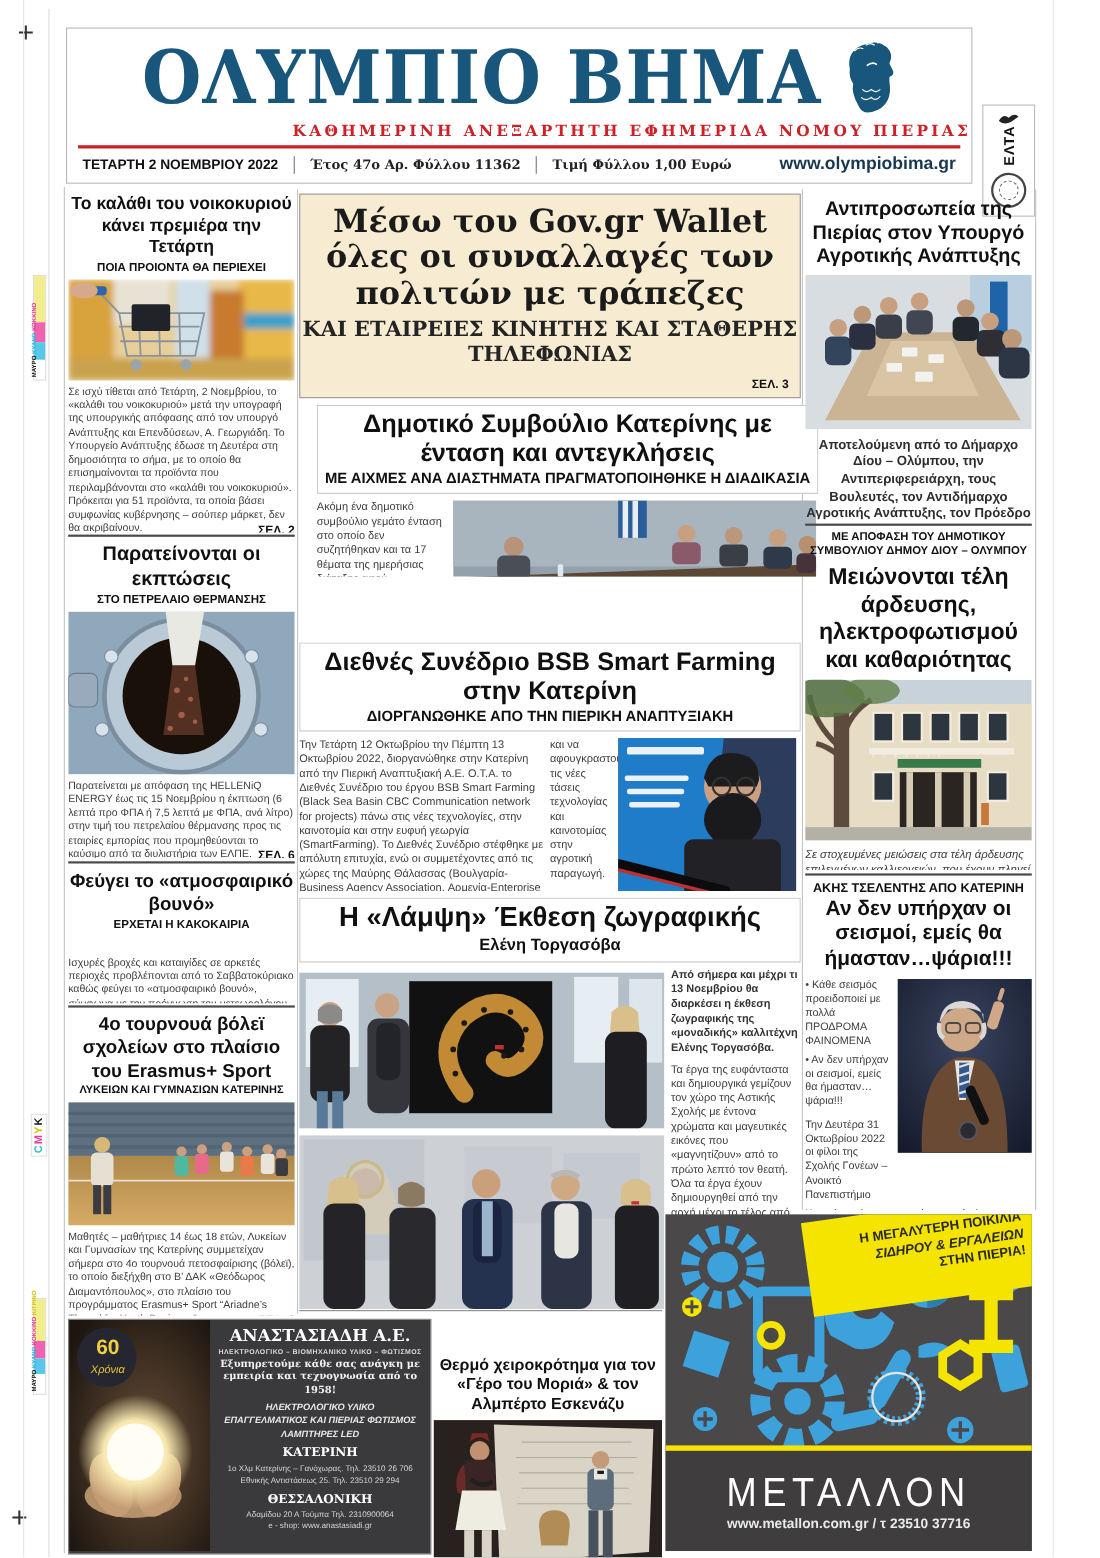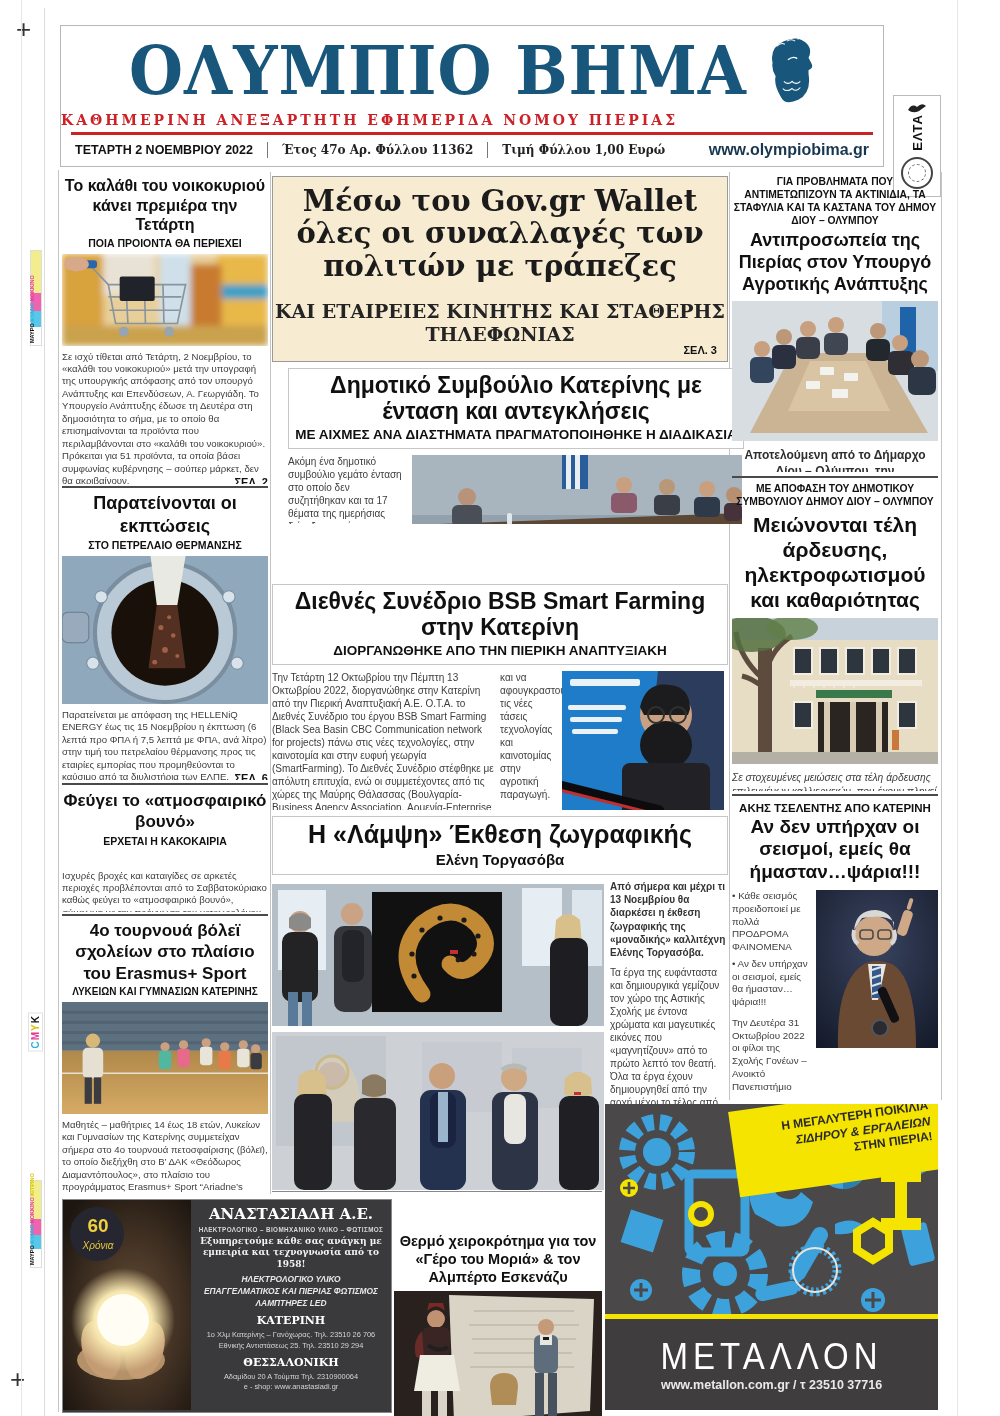--- a/index.html
+++ b/index.html
@@ -10,21 +10,21 @@
   .vline{position:absolute;width:1px;background:#c4c4c4;}
   .hline{position:absolute;height:2px;background:#4a4a4a;}
   .cropmark{position:absolute;font-size:26px;color:#333;font-weight:normal;line-height:1;}
 
   
   .mast{position:absolute;left:60px;top:25px;width:822px;height:140px;border:1px solid #b8b8b8;background:#fff;}
   .mast-inner{display:flex;align-items:center;justify-content:center;gap:16px;height:84px;padding-top:2px;}
   .mast-title{font-family:"DejaVu Serif",serif;font-weight:bold;font-size:62px;color:#19567c;
               letter-spacing:1px;transform:scaleY(1.08);white-space:nowrap;}
   .mast-sub{font-family:"DejaVu Serif",serif;font-weight:bold;font-size:14px;color:#cc2127;
-            text-align:left;letter-spacing:3px;}
+            text-align:right;letter-spacing:3px;}
   .mast-rule{height:3px;background:#cc2127;margin:4px 10px 0 10px;}
   .mast-row{display:flex;align-items:center;padding:6px 14px 0 14px;gap:14px;}
   .mast-date{font-weight:bold;font-size:12.5px;color:#111;}
   .mast-issue,.mast-price{font-family:"DejaVu Serif",serif;font-weight:bold;font-size:12px;color:#222;}
   .mast-sep{width:1px;height:16px;background:#777;}
   .mast-site{margin-left:auto;font-weight:bold;font-size:16px;color:#17364f;}
   .elta{position:absolute;left:893px;top:95px;width:46px;height:96px;border:1px solid #bbb;
         display:flex;flex-direction:column;align-items:center;justify-content:flex-start;padding-top:4px;}
   .elta-word{writing-mode:vertical-rl;transform:rotate(180deg);font-weight:bold;font-size:13px;color:#111;letter-spacing:1px;}
   .elta-stamp{width:28px;height:28px;border:2px solid #444;border-radius:50%;margin-top:6px;
@@ -42,21 +42,21 @@
   .side-title{font-size:16px;line-height:1.22;}
   .side-kick{font-size:10.5px;margin-top:2px;}
   .side-bod{font-size:9.6px;line-height:1.3;margin-top:5px;}
 
   .headbox{border:1px solid #c6c6c6;padding:4px 6px 6px 6px;background:#fff;}
 
   
   .lead{position:absolute;left:272px;top:176px;width:456px;height:186px;background:#f7ecd2;
         border:1px solid #9a9a9a;text-align:center;padding-top:8px;box-sizing:border-box;}
   .lead-title{font-family:"DejaVu Serif",serif;font-weight:bold;font-size:29px;line-height:1.12;color:#1b1b1b;}
-  .lead-sub{font-family:"DejaVu Serif",serif;font-weight:bold;font-size:19px;line-height:1.18;color:#242424;margin-top:18px;}
+  .lead-sub{font-family:"DejaVu Serif",serif;font-weight:bold;font-size:19px;line-height:1.18;color:#242424;margin-top:6px;}
   .lead-ref{position:absolute;right:10px;bottom:5px;font-weight:bold;font-size:11px;color:#111;}
 
   
   .mid-title{font-size:23px;line-height:1.12;}
   .mid-kick{font-size:13.5px;margin-top:2px;}
   .mid-bod{font-size:10px;line-height:1.3;color:#3d3d3d;}
 
   .row{display:flex;gap:6px;}
 
   
@@ -480,21 +480,20 @@
         <rect x="141" y="82" width="9" height="52" fill="#47525e"></rect>
           <rect x="154" y="82" width="9" height="52" fill="#47525e"></rect>
       </g>
       <path d="M96 96 q0 -14 14 -14 q14 0 14 14 l-2 18 h-24 Z" fill="#b08c56"></path>
       <rect x="60" y="126" width="140" height="14" fill="#3a2c24"></rect>
     </svg>
     <div style="text-align:right;margin-top:4px;"><span class="ref" style="float:none;font-size:12px;">ΣΕΛ. 6</span></div>
   </div>
 
   <div class="blk" style="left:732px;top:176px;width:206px;height:296px;">
-    <div class="kick" style="font-size:10.3px;line-height:1.25;">ΓΙΑ ΠΡΟΒΛΗΜΑΤΑ ΠΟΥ ΑΝΤΙΜΕΤΩΠΙΖΟΥΝ ΤΑ ΑΚΤΙΝΙΔΙΑ, ΤΑ ΣΤΑΦΥΛΙΑ ΚΑΙ ΤΑ ΚΑΣΤΑΝΑ ΤΟΥ ΔΗΜΟΥ ΔΙΟΥ – ΟΛΥΜΠΟΥ</div>
     <div class="t-c" style="font-size:18px;line-height:1.2;margin-top:3px;">Αντιπροσωπεία της Πιερίας στον Υπουργό Αγροτικής Ανάπτυξης</div>
     <svg class="photo" style="margin-top:6px;" width="206" height="140" viewBox="0 0 206 140" preserveAspectRatio="none">
       <rect width="206" height="140" fill="#d8dde1"></rect>
       <rect x="150" y="0" width="56" height="70" fill="#b9cede"></rect>
       <rect x="168" y="6" width="16" height="52" fill="#1f63a8"></rect>
       <polygon points="60,52 150,52 196,132 18,132" fill="#cbb494"></polygon>
       <polygon points="78,60 134,60 158,110 56,110" fill="#d9c4a4"></polygon>
       <g>
         <circle cx="30,"></circle>
         <circle cx="30" cy="48" r="8" fill="#c8a080"></circle>

